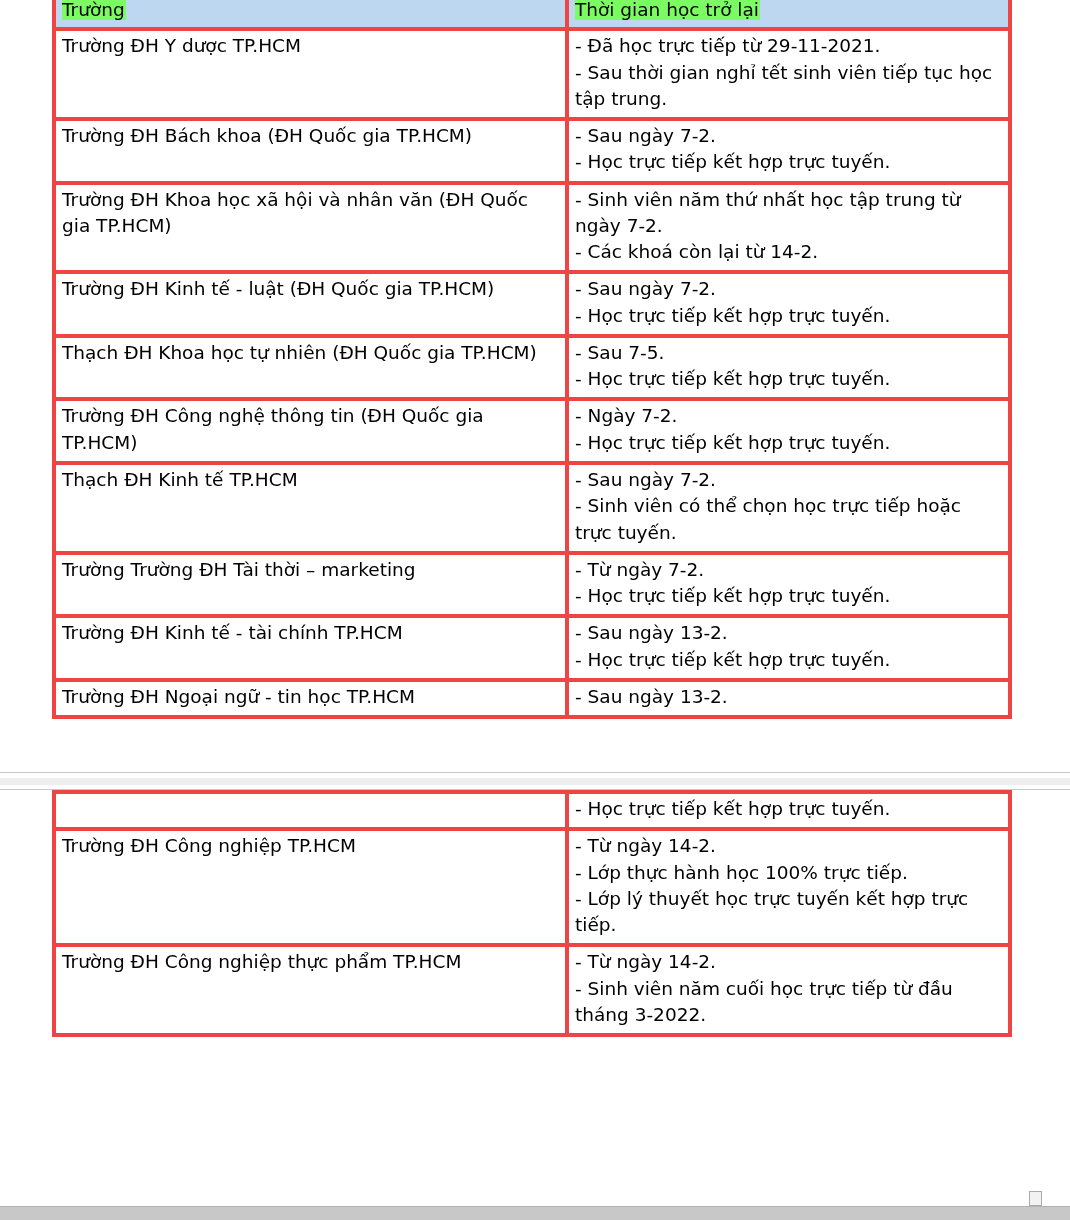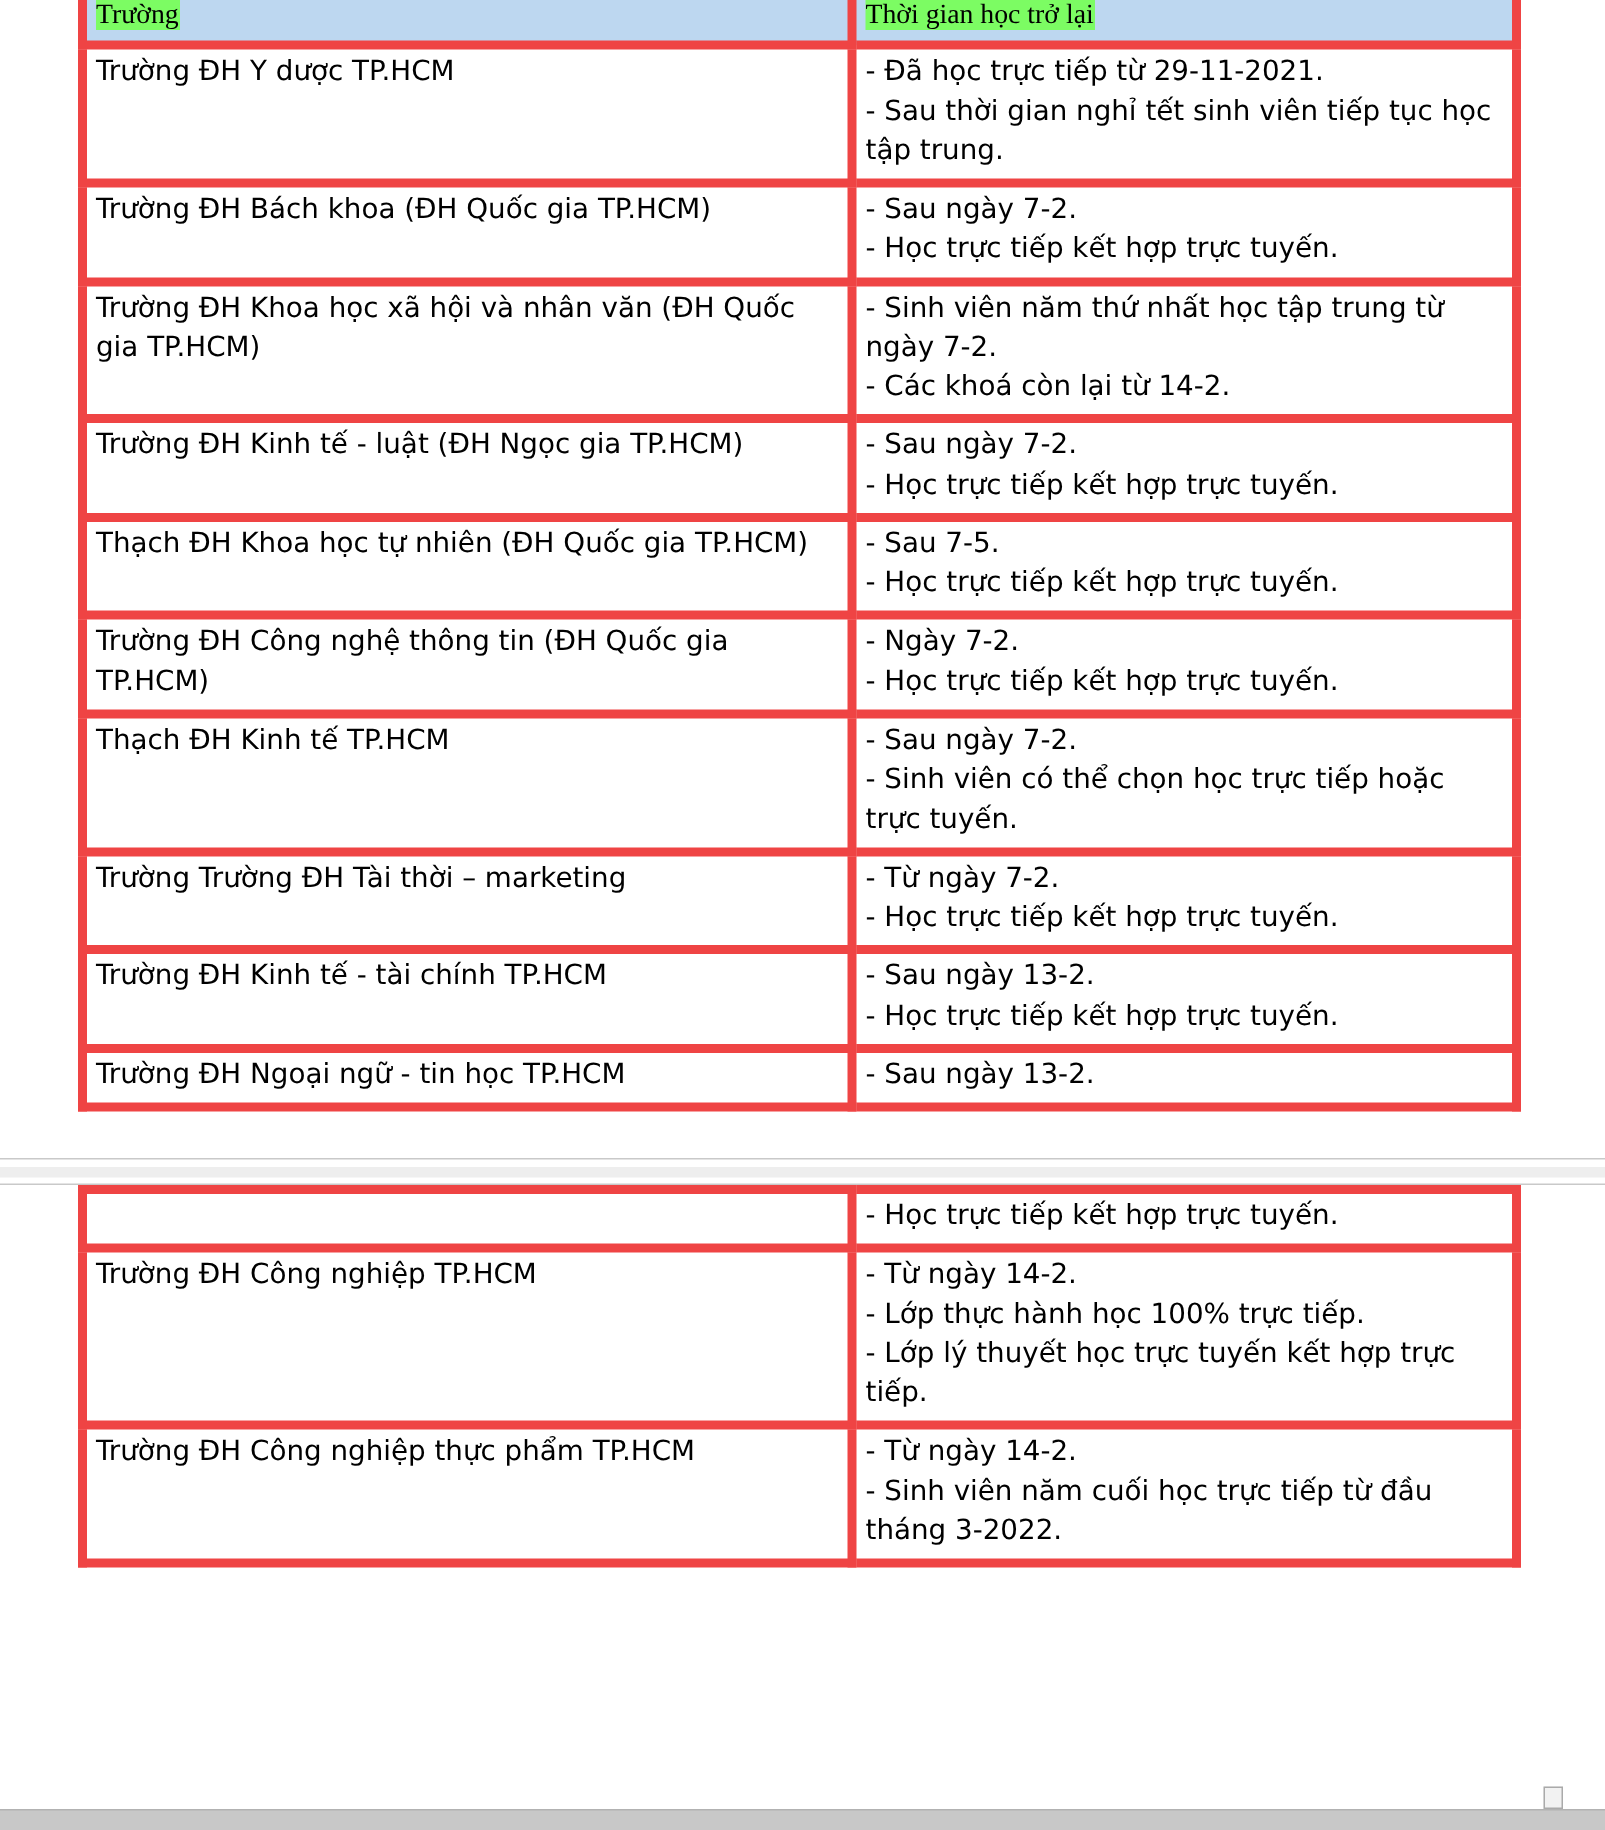--- a/index.html
+++ b/index.html
@@ -85,41 +85,40 @@
     line-height: 1.42;
     color: #000000;
   }
   table.sched.t1 { top: -4px; }
   table.sched.t2 { top: 0px; }
 
   table.sched col.c-school { width: 513px; }
   table.sched col.c-time   { width: 443px; }
 
   table.sched td, table.sched th {
-    border: 6px solid #ef4444;
+    border: 4px solid #ef4444;
     padding: 2px 5px 5px 6px;
     vertical-align: top;
     text-align: left;
     font-weight: normal;
     background: #ffffff;
     word-wrap: break-word;
   }
 
   
   tr.hdr td {
     background: #bdd7f0;
     border-top: none;
     padding-top: 1px;
     padding-bottom: 4px;
   }
   .hl {
     background: #7cfc63;
     display: inline;
     padding: 0 1px 0 0;
-    font-family: Liberation Serif, serif;
   }
 
   .line { display: block; white-space: pre-wrap; }
 
   
   .tall-3 td { height: 78px; }
   .tall-2 td { height: 52px; }
   .tall-4 td { height: 104px; }
 </style>
 </head>
@@ -158,21 +157,21 @@
 
         <tr class="tall-3">
           <td>Trường ĐH Khoa học xã hội và nhân văn (ĐH Quốc gia TP.HCM)</td>
           <td>
             <span class="line">- Sinh viên năm thứ nhất học tập trung từ ngày 7-2.</span>
             <span class="line">- Các khoá còn lại từ 14-2.</span>
           </td>
         </tr>
 
         <tr class="tall-2">
-          <td>Trường ĐH Kinh tế - luật (ĐH Ngọc gia TP.HCM)</td>
+          <td>Trường ĐH Kinh tế - luật (ĐH Quốc gia TP.HCM)</td>
           <td>
             <span class="line">- Sau ngày 7-2.</span>
             <span class="line">- Học trực tiếp kết hợp trực tuyến.</span>
           </td>
         </tr>
 
         <tr class="tall-2">
           <td>Thạch ĐH Khoa học tự nhiên (ĐH Quốc gia TP.HCM)</td>
           <td>
             <span class="line">- Sau 7-5.</span>

